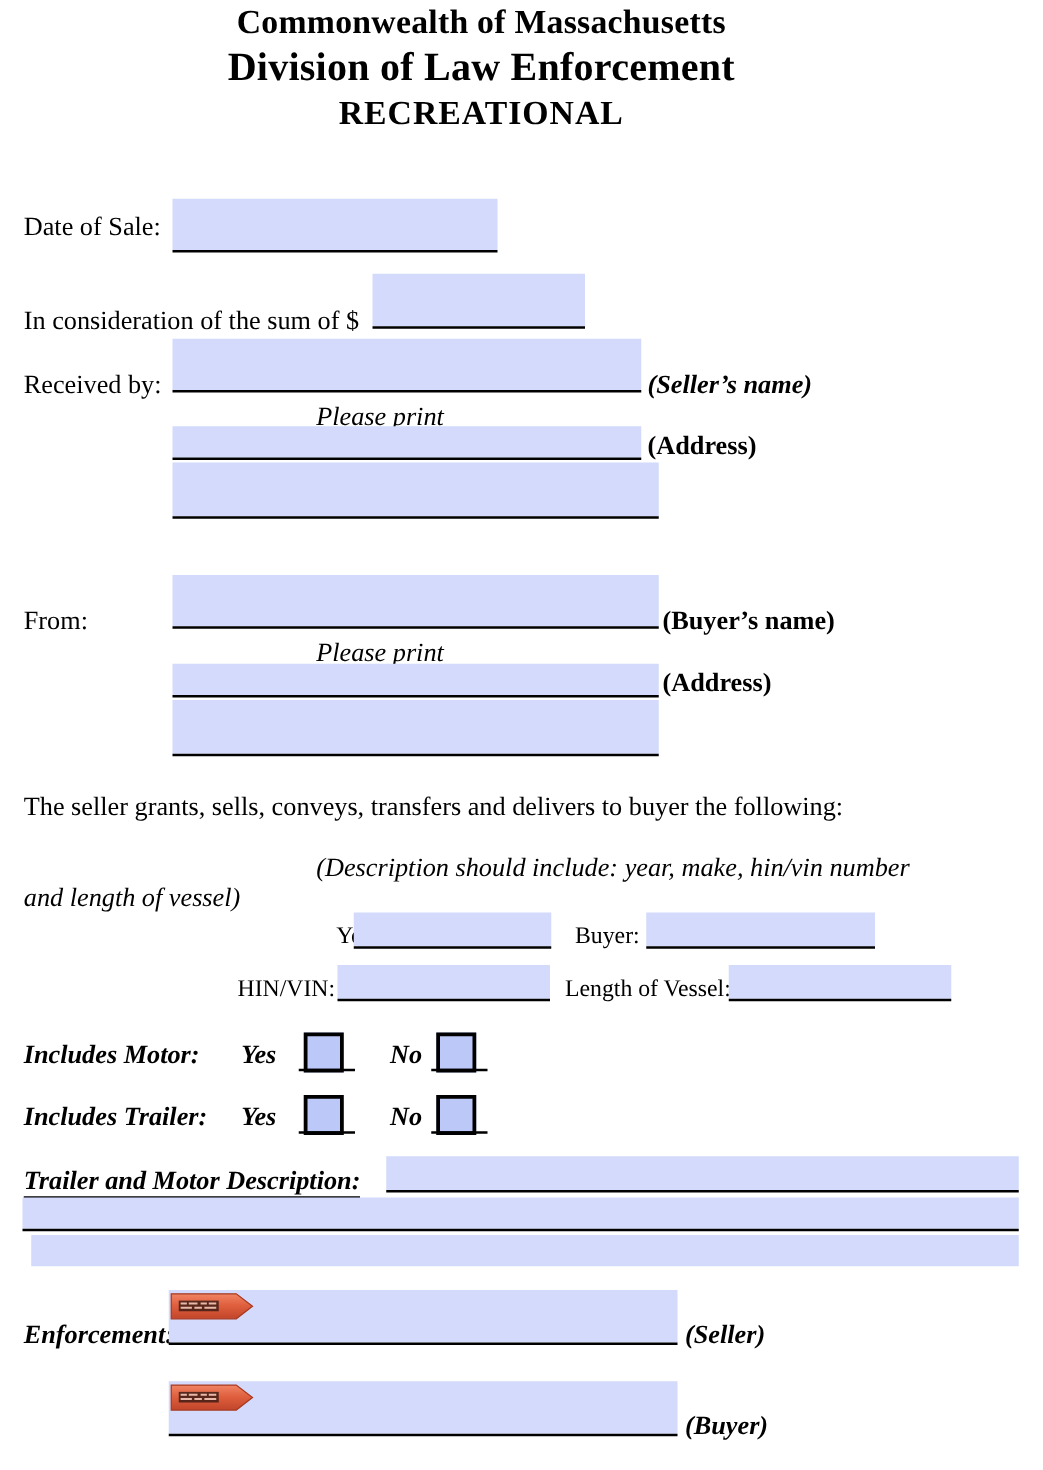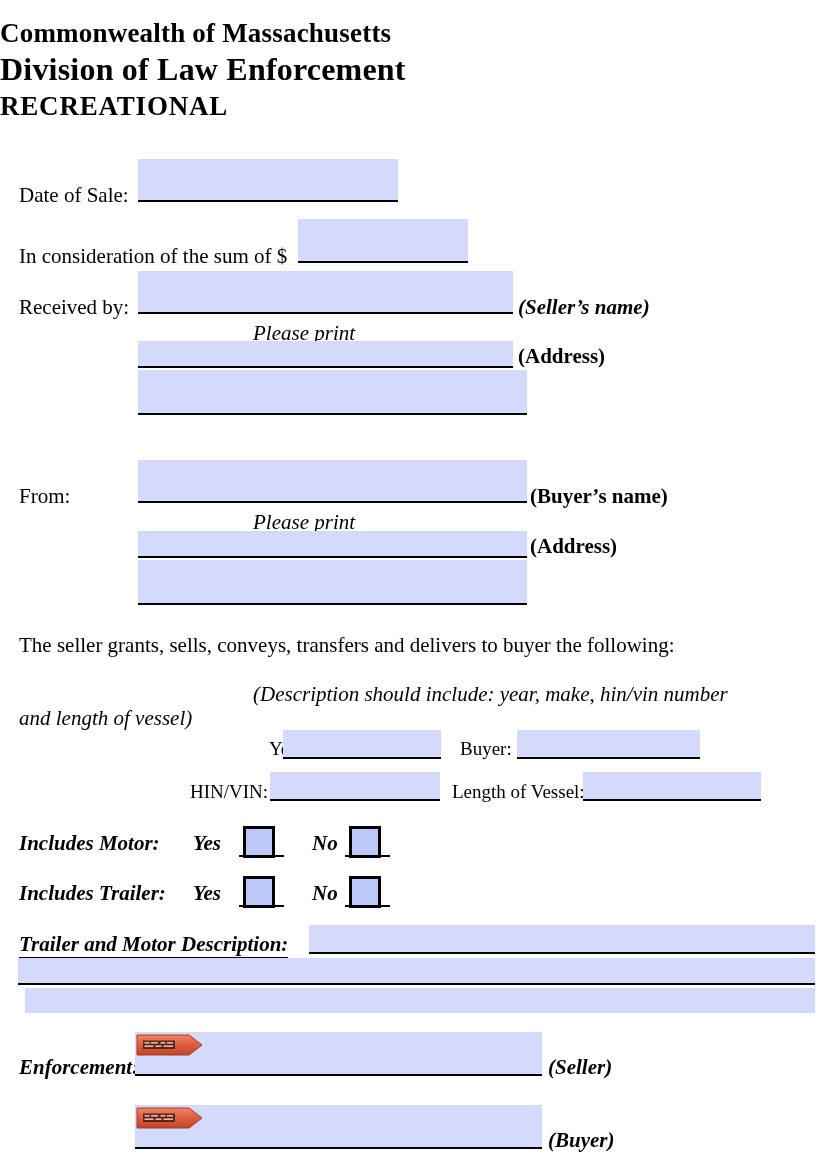--- a/index.html
+++ b/index.html
@@ -17,22 +17,23 @@
     width: 834px;
     height: 1176px;
     background: #ffffff;
     overflow: hidden;
   }
 
   
   .title-block {
     position: absolute;
     left: 0;
-    top: 16px;
+    top: 0;
     width: 770px;
+    text-align: center;
   }
   .t1 {
     font-size: 27px;
     font-weight: bold;
     line-height: 34px;
     letter-spacing: 0.2px;
   }
   .t2 {
     font-size: 32px;
     font-weight: bold;
@@ -119,21 +120,21 @@
 <body>
 
 <div id="page">
 
   <div class="title-block">
     <div class="t1">Commonwealth of Massachusetts</div>
     <div class="t2">Division of Law Enforcement</div>
     <div class="t3">RECREATIONAL</div>
   </div>
 
-  <div class="lbl" style="left:19px; top:183px;">Date of Sale:</div>
+  <div class="lbl" style="left:19px; top:169px;">Date of Sale:</div>
   <div class="field" style="left:138px; top:159px; width:260px; height:41px;" placeholder=""></div>
   <div class="rule" style="left:138px; top:200px; width:260px;"></div>
 
   <div class="lbl" style="left:19px; top:244px;">In consideration of the sum of $</div>
   <div class="field" style="left:298px; top:219px; width:170px; height:42px;" placeholder=""></div>
   <div class="rule" style="left:298px; top:261px; width:170px;"></div>
 
   <div class="lbl" style="left:19px; top:295px;">Received by:</div>
   <div class="field" style="left:138px; top:271px; width:375px; height:41px;" placeholder=""></div>
   <div class="rule" style="left:138px; top:312px; width:375px;"></div>

